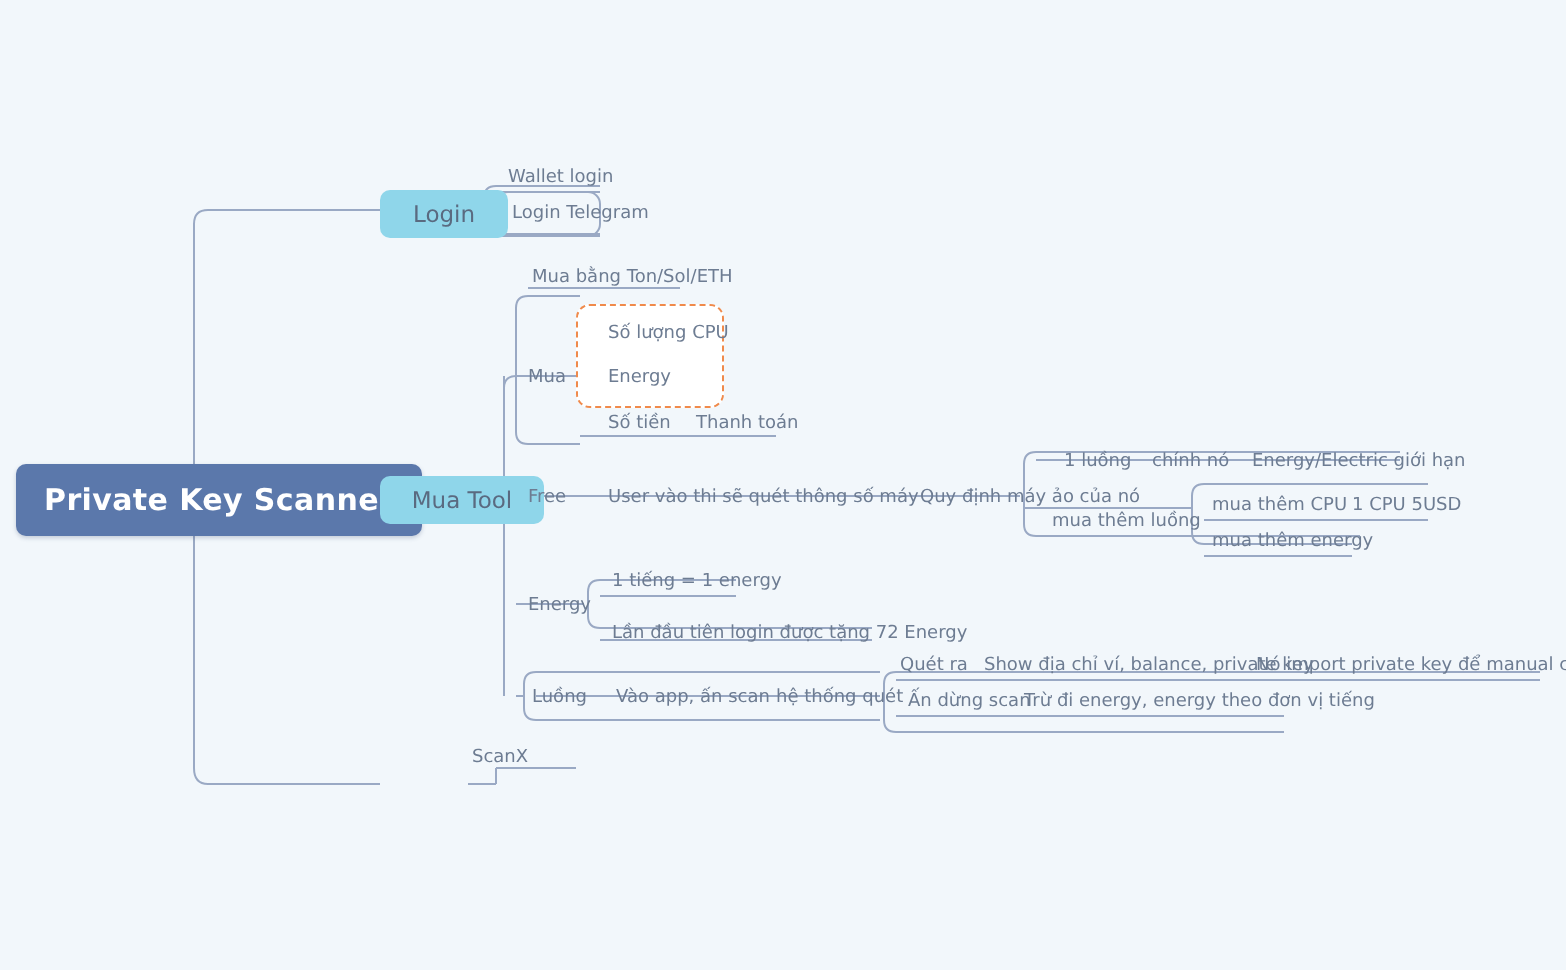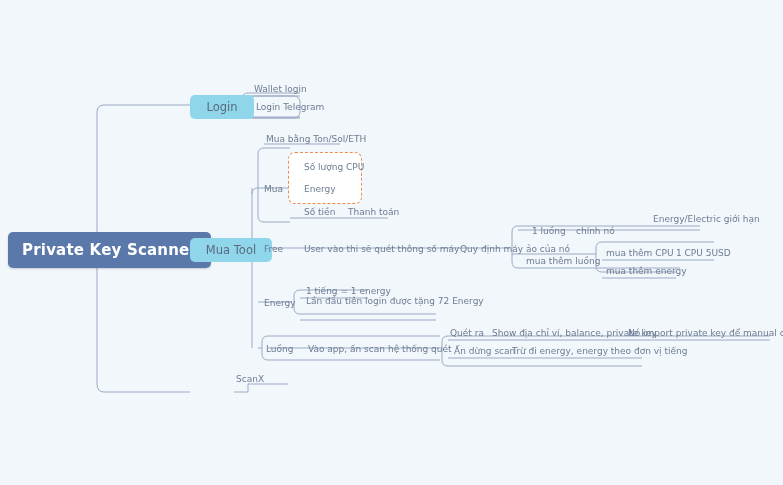--- a/index.html
+++ b/index.html
@@ -126,29 +126,29 @@
   <div class="node leaf" style="left:300px;top:160px;">Số lượng CPU</div>
   <div class="node leaf" style="left:300px;top:182px;">Energy</div>
   <div class="node leaf" style="left:300px;top:205px;">Số tiền</div>
   <div class="node leaf" style="left:344px;top:205px;">Thanh toán</div>
 
   <div class="node leaf" style="left:260px;top:242px;">Free</div>
   <div class="node leaf" style="left:300px;top:242px;">User vào thi sẽ quét thông số máy</div>
   <div class="node leaf" style="left:444px;top:242px;margin-left:12px;">Quy định máy ảo của nó</div>
   <div class="node leaf" style="left:528px;top:224px;">1 luồng</div>
   <div class="node leaf" style="left:572px;top:224px;">chính nó</div>
-  <div class="node leaf" style="left:622px;top:212px;margin-left:27px;">Energy/Electric giới hạn</div>
+  <div class="node leaf" style="left:622px;top:224px;">Energy/Electric giới hạn</div>
   <div class="node leaf" style="left:522px;top:254px;text-align:center;">mua thêm luồng</div>
   <div class="node leaf" style="left:602px;top:246px;">mua thêm CPU</div>
   <div class="node leaf" style="left:672px;top:246px;text-align:right;">1 CPU 5USD</div>
   <div class="node leaf" style="left:602px;top:264px;">mua thêm energy</div>
 
   <div class="node leaf" style="left:260px;top:296px;">Energy</div>
   <div class="node leaf" style="left:302px;top:284px;">1 tiếng = 1 energy</div>
-  <div class="node leaf" style="left:302px;top:294px;text-align:right;">Lần đầu tiên login được tặng 72 Energy</div>
+  <div class="node leaf" style="left:302px;top:310px;text-align:right;">Lần đầu tiên login được tặng 72 Energy</div>
 
   <div class="node leaf" style="left:262px;top:342px;">Luồng</div>
   <div class="node leaf" style="left:304px;top:342px;">Vào app, ấn scan</div>
   <div class="node leaf" style="left:384px;top:342px;">hệ thống quét</div>
   <div class="node leaf" style="left:446px;top:326px;">Quét ra</div>
   <div class="node leaf" style="left:488px;top:326px;">Show địa chỉ ví, balance, private key</div>
   <div class="node leaf" style="left:624px;top:326px;">Nó import private key để manual chuyển tiền</div>
   <div class="node leaf" style="left:450px;top:344px;">Ấn dừng scan</div>
   <div class="node leaf" style="left:508px;top:344px;">Trừ đi energy, energy theo đơn vị tiếng</div>
 

